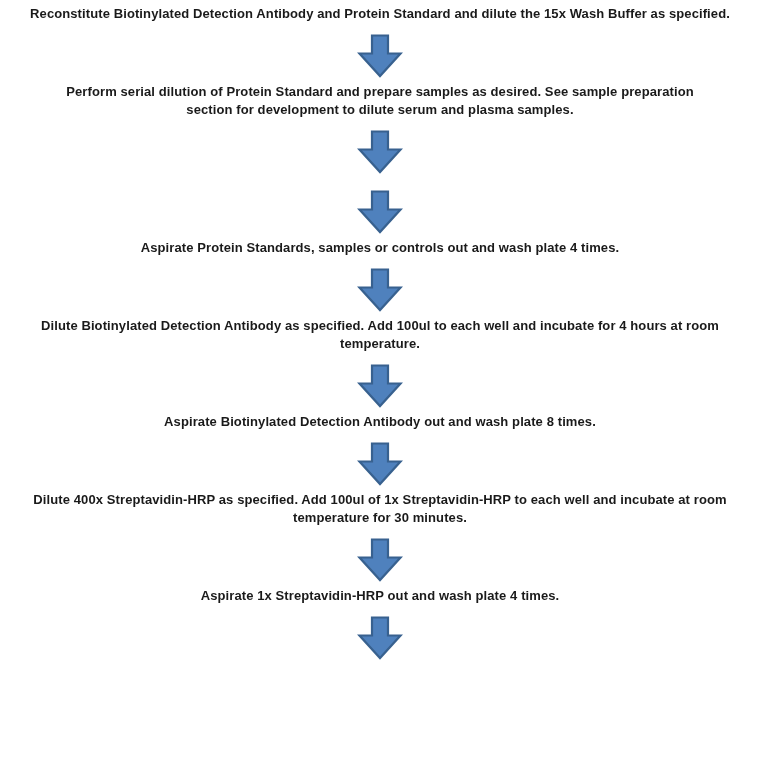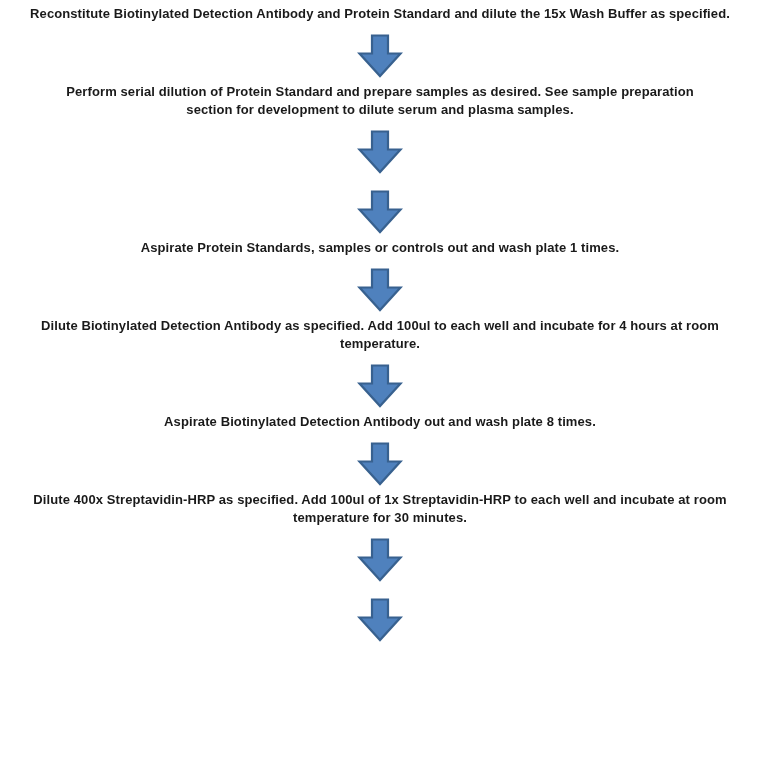--- a/index.html
+++ b/index.html
@@ -61,21 +61,21 @@
 
   <svg class="arrow" viewBox="0 0 46 44" width="46" height="44">
     <path d="M15 1.5 H31 V19.5 H43.5 L23 42 L2.5 19.5 H15 Z" fill="#4F81BD"></path>
   </svg>
 
 
   <svg class="arrow" viewBox="0 0 46 44" width="46" height="44">
     <path d="M15 1.5 H31 V19.5 H43.5 L23 42 L2.5 19.5 H15 Z" fill="#4F81BD"></path>
   </svg>
 
-  <div class="step">Aspirate Protein Standards, samples or controls out and wash plate 1 times.</div>
+  <div class="step">Aspirate Protein Standards, samples or controls out and wash plate 4 times.</div>
 
   <svg class="arrow" viewBox="0 0 46 44" width="46" height="44">
     <path d="M15 1.5 H31 V19.5 H43.5 L23 42 L2.5 19.5 H15 Z" fill="#4F81BD"></path>
   </svg>
 
   <div class="step w3">Dilute Biotinylated Detection Antibody as specified. Add 100ul to each well and incubate for 4 hours at room temperature.</div>
 
   <svg class="arrow" viewBox="0 0 46 44" width="46" height="44">
     <path d="M15 1.5 H31 V19.5 H43.5 L23 42 L2.5 19.5 H15 Z" fill="#4F81BD"></path>
   </svg>
@@ -85,19 +85,20 @@
   <svg class="arrow" viewBox="0 0 46 44" width="46" height="44">
     <path d="M15 1.5 H31 V19.5 H43.5 L23 42 L2.5 19.5 H15 Z" fill="#4F81BD"></path>
   </svg>
 
   <div class="step w3">Dilute 400x Streptavidin-HRP as specified. Add 100ul of 1x Streptavidin-HRP to each well and incubate at room temperature for 30 minutes.</div>
 
   <svg class="arrow" viewBox="0 0 46 44" width="46" height="44">
     <path d="M15 1.5 H31 V19.5 H43.5 L23 42 L2.5 19.5 H15 Z" fill="#4F81BD"></path>
   </svg>
 
+  <div class="step">Aspirate 1x Streptavidin-HRP out and wash plate 4 times.</div>
 
   <svg class="arrow" viewBox="0 0 46 44" width="46" height="44">
     <path d="M15 1.5 H31 V19.5 H43.5 L23 42 L2.5 19.5 H15 Z" fill="#4F81BD"></path>
   </svg>
 
 
 </div>
 
 </body></html>

